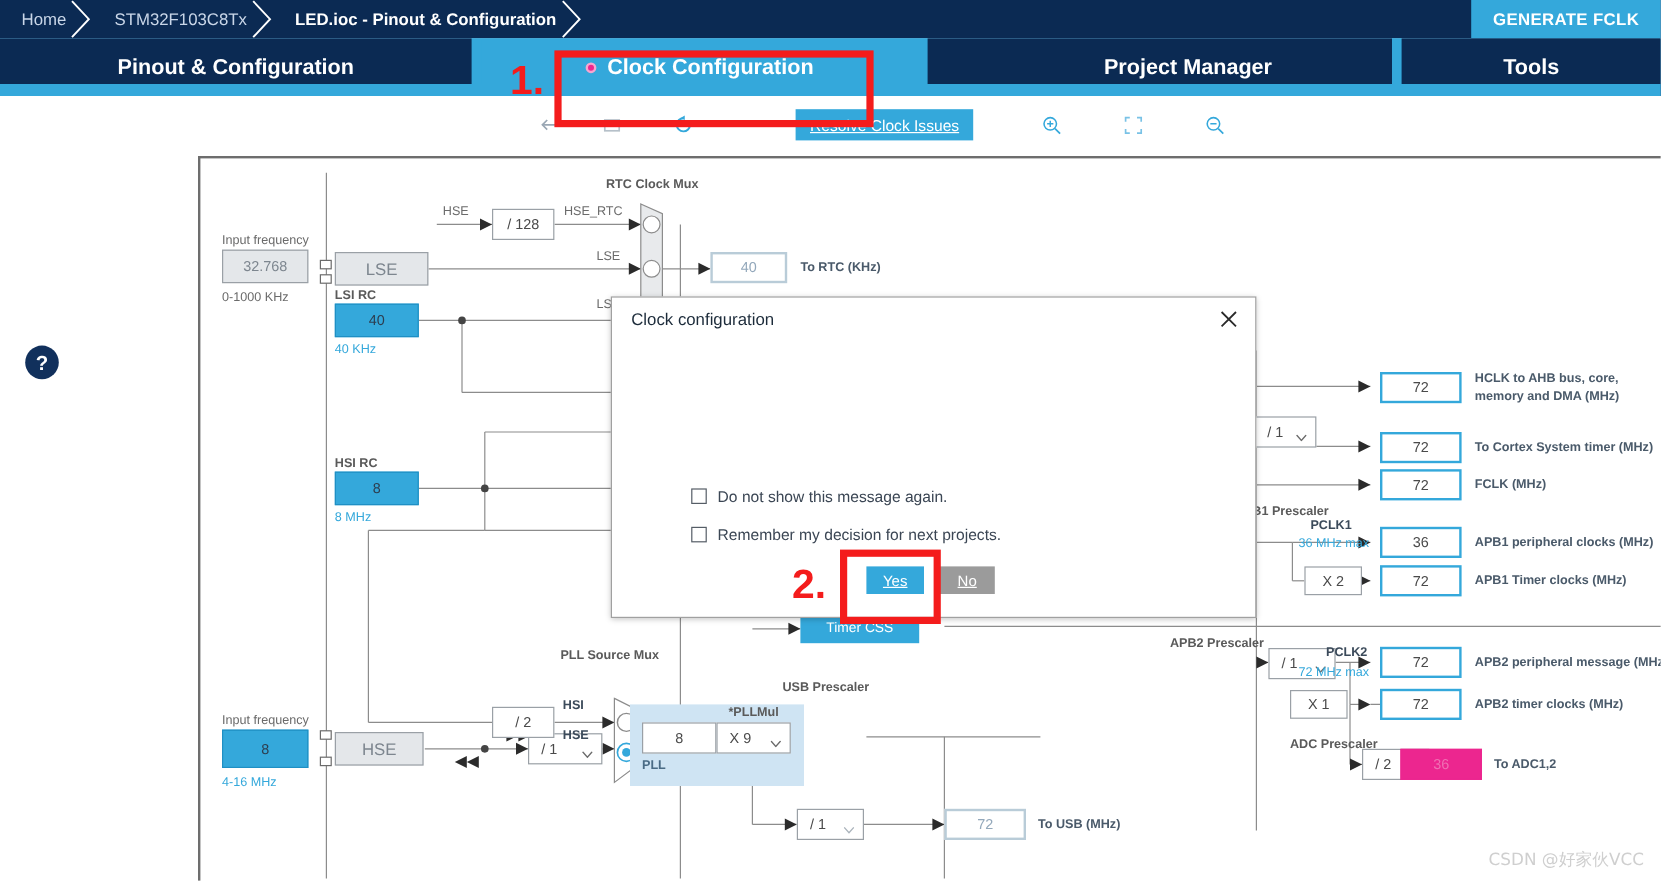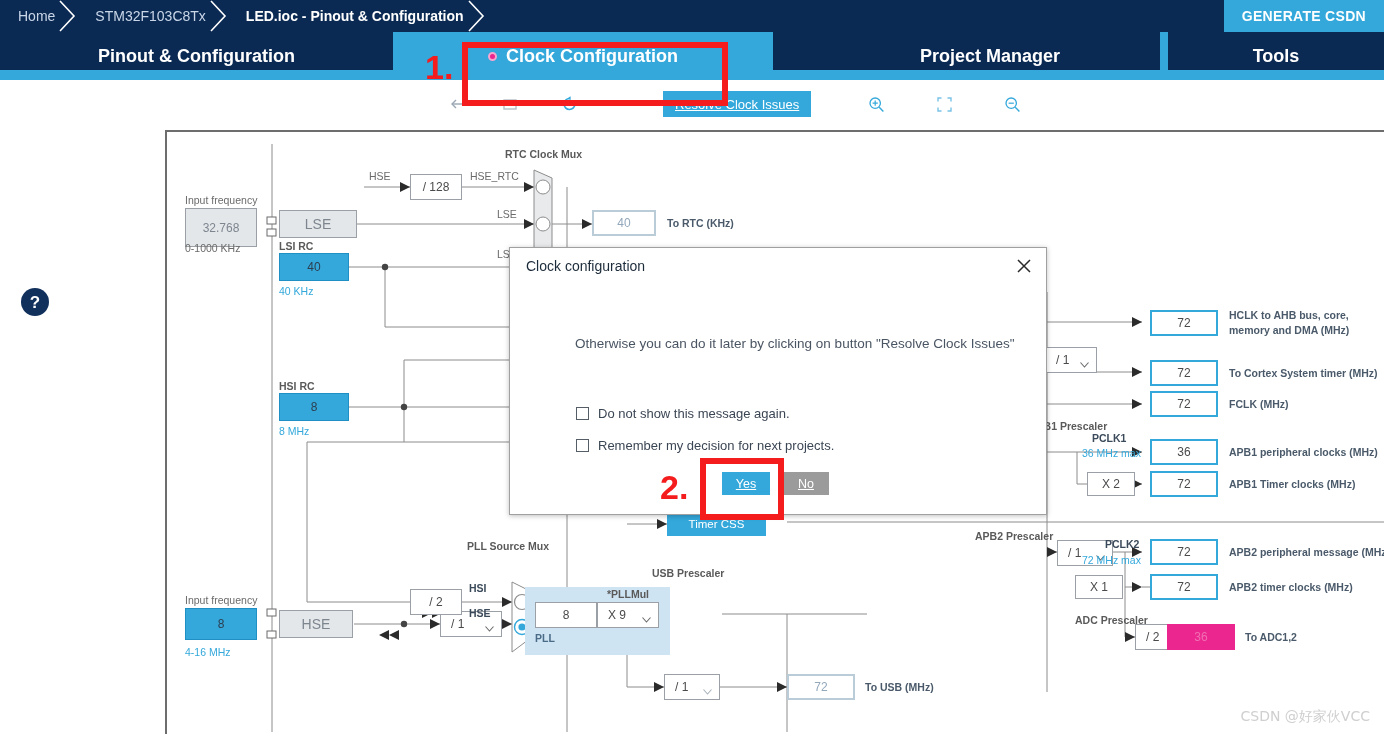--- a/index.html
+++ b/index.html
@@ -212,21 +212,21 @@
     </div>
     <div class="crumb active">
       <span>LED.ioc - Pinout &amp; Configuration</span>
       <span class="chev">
         <svg width="20" height="32" viewBox="0 0 20 32">
             <path d="M2,1 L16,16 L2,31" fill="none" stroke="#ffffff" stroke-width="1.6"></path>
           </svg>
       </span>
     </div>
     <div class="gen-code">
-      <span>GENERATE CSDN</span>
+      <span>GENERATE FCLK</span>
     </div>
   </div>
 
   <div class="tab-bar">
     <div class="tab inactive" style="width:393px;">
       <span>Pinout &amp; Configuration</span>
     </div>
     <div class="tab-gap"></div>
     <div class="tab active" style="width:364px;">
       <span class="dot"></span>
@@ -410,21 +410,21 @@
 
         <g fill="#ffffff" stroke="#6b6b6b" stroke-width="1">
           <rect x="100" y="85" width="9" height="7"></rect>
           <rect x="100" y="97" width="9" height="7"></rect>
           <rect x="100" y="477" width="9" height="7"></rect>
           <rect x="100" y="499" width="9" height="7"></rect>
         </g>
       </svg>
 
       <div class="lbl" style="left:18px; top:62px;">Input frequency</div>
-      <div class="box-gray" style="left:18px; top:76px; width:72px; height:39px;">
+      <div class="box-gray" style="left:18px; top:76px; width:72px; height:28px;">
         <span>32.768</span>
       </div>
       <div class="lbl" style="left:18px; top:110px;">0-1000 KHz</div>
       <div class="box-gray" style="left:112px; top:78px; width:78px; height:28px; font-size:14px;">
         <span>LSE</span>
       </div>
 
       <div class="lbl bold" style="left:112px; top:108px;">LSI RC</div>
       <div class="box-blue" style="left:112px; top:121px; width:70px; height:28px;">
         <span>40</span>
@@ -592,21 +592,20 @@
     </div>
   </div>
 
   <div class="modal">
     <div class="modal-title">Clock configuration</div>
     <div class="modal-close">
       <svg width="14" height="14" viewBox="0 0 14 14">
           <path d="M1,1 L13,13 M13,1 L1,13" stroke="#2a2a2a" stroke-width="1.5"></path>
         </svg>
     </div>
-    <div class="modal-line2">Otherwise you can do it later by clicking on button "Resolve Clock Issues"</div>
 
     <div class="cb-row" style="top:158px;">
       <span class="cb"></span>
       <span>Do not show this message again.</span>
     </div>
     <div class="cb-row" style="top:190px;">
       <span class="cb"></span>
       <span>Remember my decision for next projects.</span>
     </div>
   </div>

